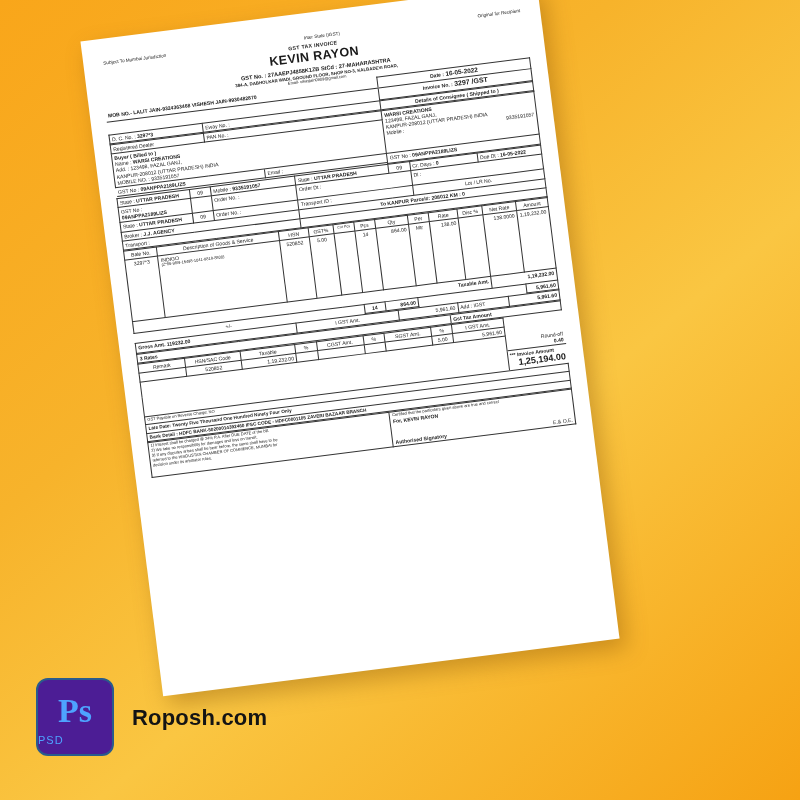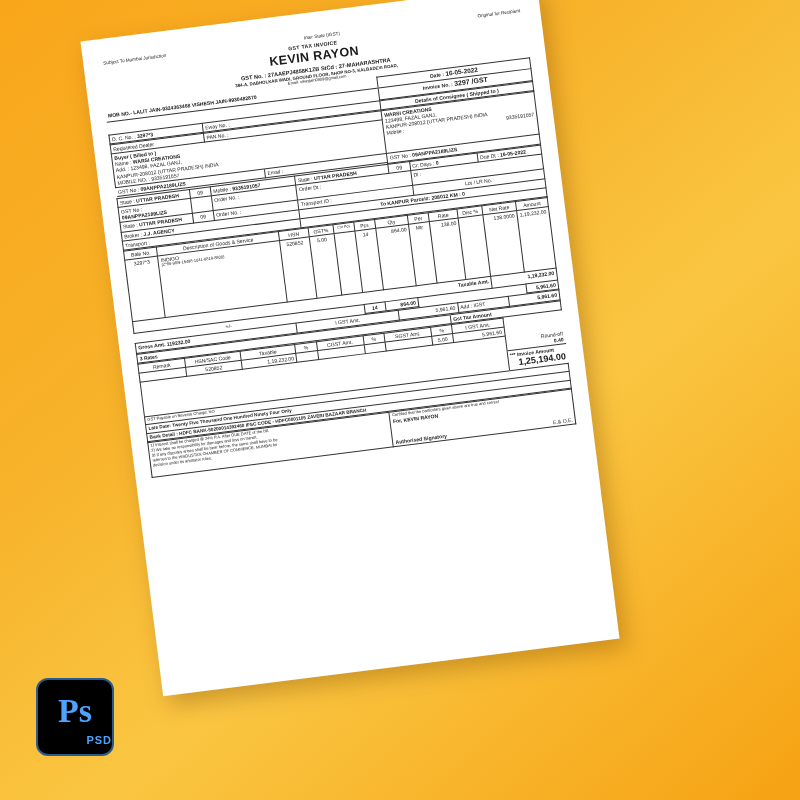--- a/index.html
+++ b/index.html
@@ -41,30 +41,30 @@
   .tall{height:17px;}
   .vtall{height:62px;}
   
   .amtbig{font-size:9px;font-weight:bold;text-align:right;}
   .sig{height:26px;}
   
   #brand{
     position:absolute;left:36px;bottom:44px;display:flex;align-items:center;gap:18px;
   }
   #ps-badge{
-    width:74px;height:74px;border-radius:12px;background:#000000;
+    width:74px;height:74px;border-radius:12px;background:#4c1d95;
     border:2px solid #2a5b8c;position:relative;flex:none;
   }
   #ps-badge .ps{
     position:absolute;left:0;right:0;top:12px;text-align:center;
     color:#4ea3ff;font-size:34px;font-weight:bold;font-family:"Liberation Serif",serif;
   }
   #ps-badge .psd{
-    position:absolute;left:0;right:0;bottom:8px;text-align:right;
-    color:#4ea3ff;font-size:11px;font-weight:bold;letter-spacing:1px;
+    position:absolute;left:0;right:0;bottom:8px;text-align:left;
+    color:#4ea3ff;font-size:11px;font-weight:normal;letter-spacing:1px;
   }
   #brand-text .l1{font-size:22px;font-weight:bold;color:#141414;letter-spacing:.2px;}
   #brand-text .l2{font-size:22px;font-weight:bold;color:#141414;letter-spacing:.2px;margin-top:2px;}
 </style>
 </head>
 <body>
 
 <div id="paper-wrap">
   <div id="paper">
     <div id="invoice">
@@ -372,14 +372,15 @@
     </div>
   </div>
 </div>
 
 <div id="brand">
   <div id="ps-badge">
     <div class="ps">Ps</div>
     <div class="psd">PSD</div>
   </div>
   <div id="brand-text">
+    <div class="l2">Roposh.com</div>
   </div>
 </div>
 
 </body></html>

